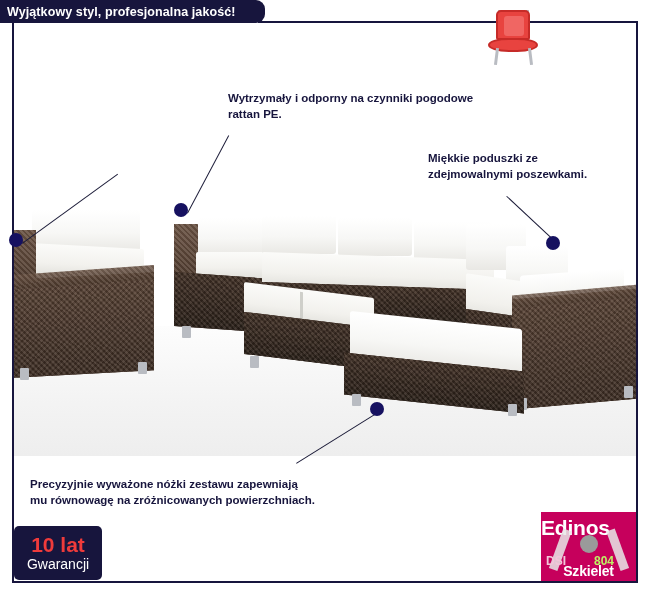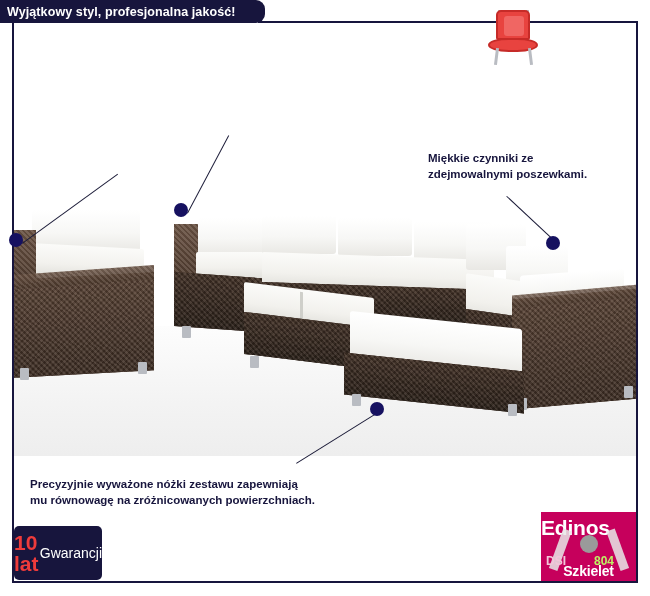--- a/index.html
+++ b/index.html
@@ -172,21 +172,21 @@
   }
   .foot{
     position:absolute;width:9px;height:12px;background:#b9bcc2;
     border-radius:1px;
   }
 
   
   .warranty{
     position:absolute;left:14px;top:526px;width:88px;height:54px;
     background:#17153d;border-radius:5px;
-    display:flex;align-items:center;justify-content:center;
+    display:flex;flex-direction:column;align-items:center;justify-content:center;
   }
   .warranty .yr{
     color:#ef3b3b;font-size:21px;font-weight:bold;line-height:1;
   }
   .warranty .lbl{
     color:#ffffff;font-size:14px;font-weight:normal;line-height:1.1;margin-top:2px;
   }
 
   .edinos{
     position:absolute;left:541px;top:512px;width:95px;height:69px;
@@ -317,21 +317,23 @@
   <div class="leader" style="left:22px;top:243px;width:118px;transform:rotate(-36deg);"></div>
   <div class="leader" style="left:187px;top:213px;width:88px;transform:rotate(-62deg);"></div>
   <div class="leader" style="left:556px;top:243px;width:68px;transform:rotate(-137deg);"></div>
   <div class="leader" style="left:378px;top:413px;width:96px;transform:rotate(148deg);"></div>
 
   <div class="dot" style="left:9px;top:233px;"></div>
   <div class="dot" style="left:174px;top:203px;"></div>
   <div class="dot" style="left:546px;top:236px;"></div>
   <div class="dot" style="left:370px;top:402px;"></div>
 
-  <div class="callout" id="callout-cushions">Miękkie czynniki ze
+  <div class="callout" id="callout-rattan">Wytrzymały i odporny na czynniki pogodowe
+rattan PE.</div>
+  <div class="callout" id="callout-cushions">Miękkie poduszki ze
 zdejmowalnymi poszewkami.</div>
   <div class="callout" id="callout-legs">Precyzyjnie wyważone nóżki zestawu zapewniają
 mu równowagę na zróżnicowanych powierzchniach.</div>
 
   <div class="warranty">
     <div class="yr">10 lat</div>
     <div class="lbl">Gwarancji</div>
   </div>
 
   <div class="edinos">

